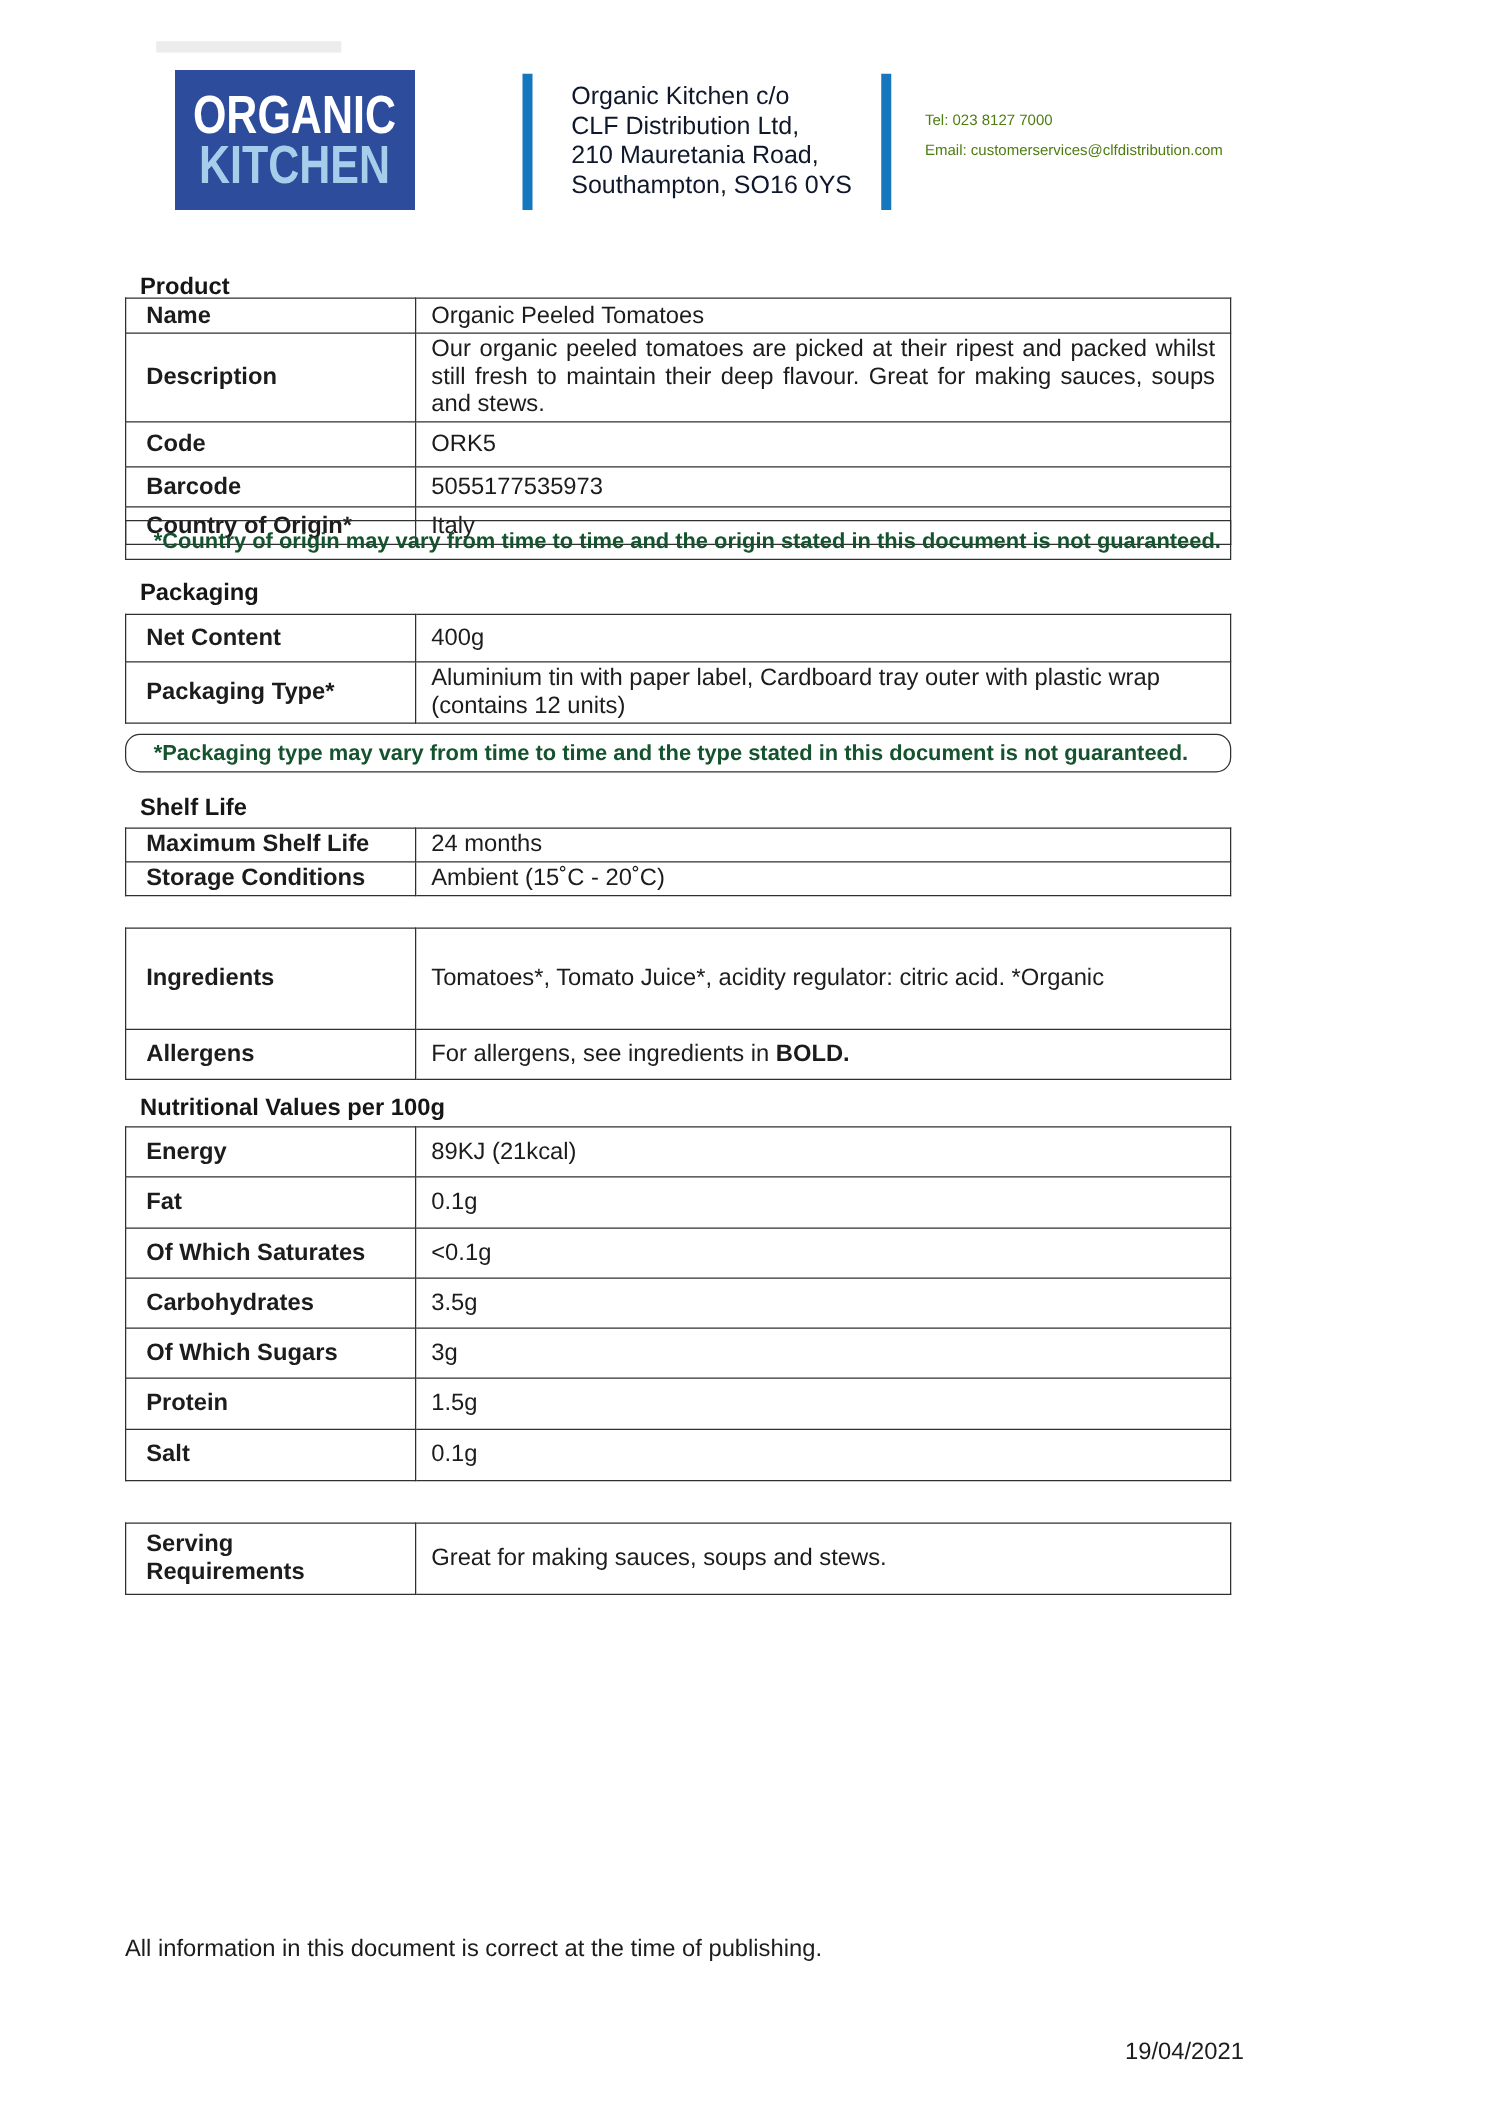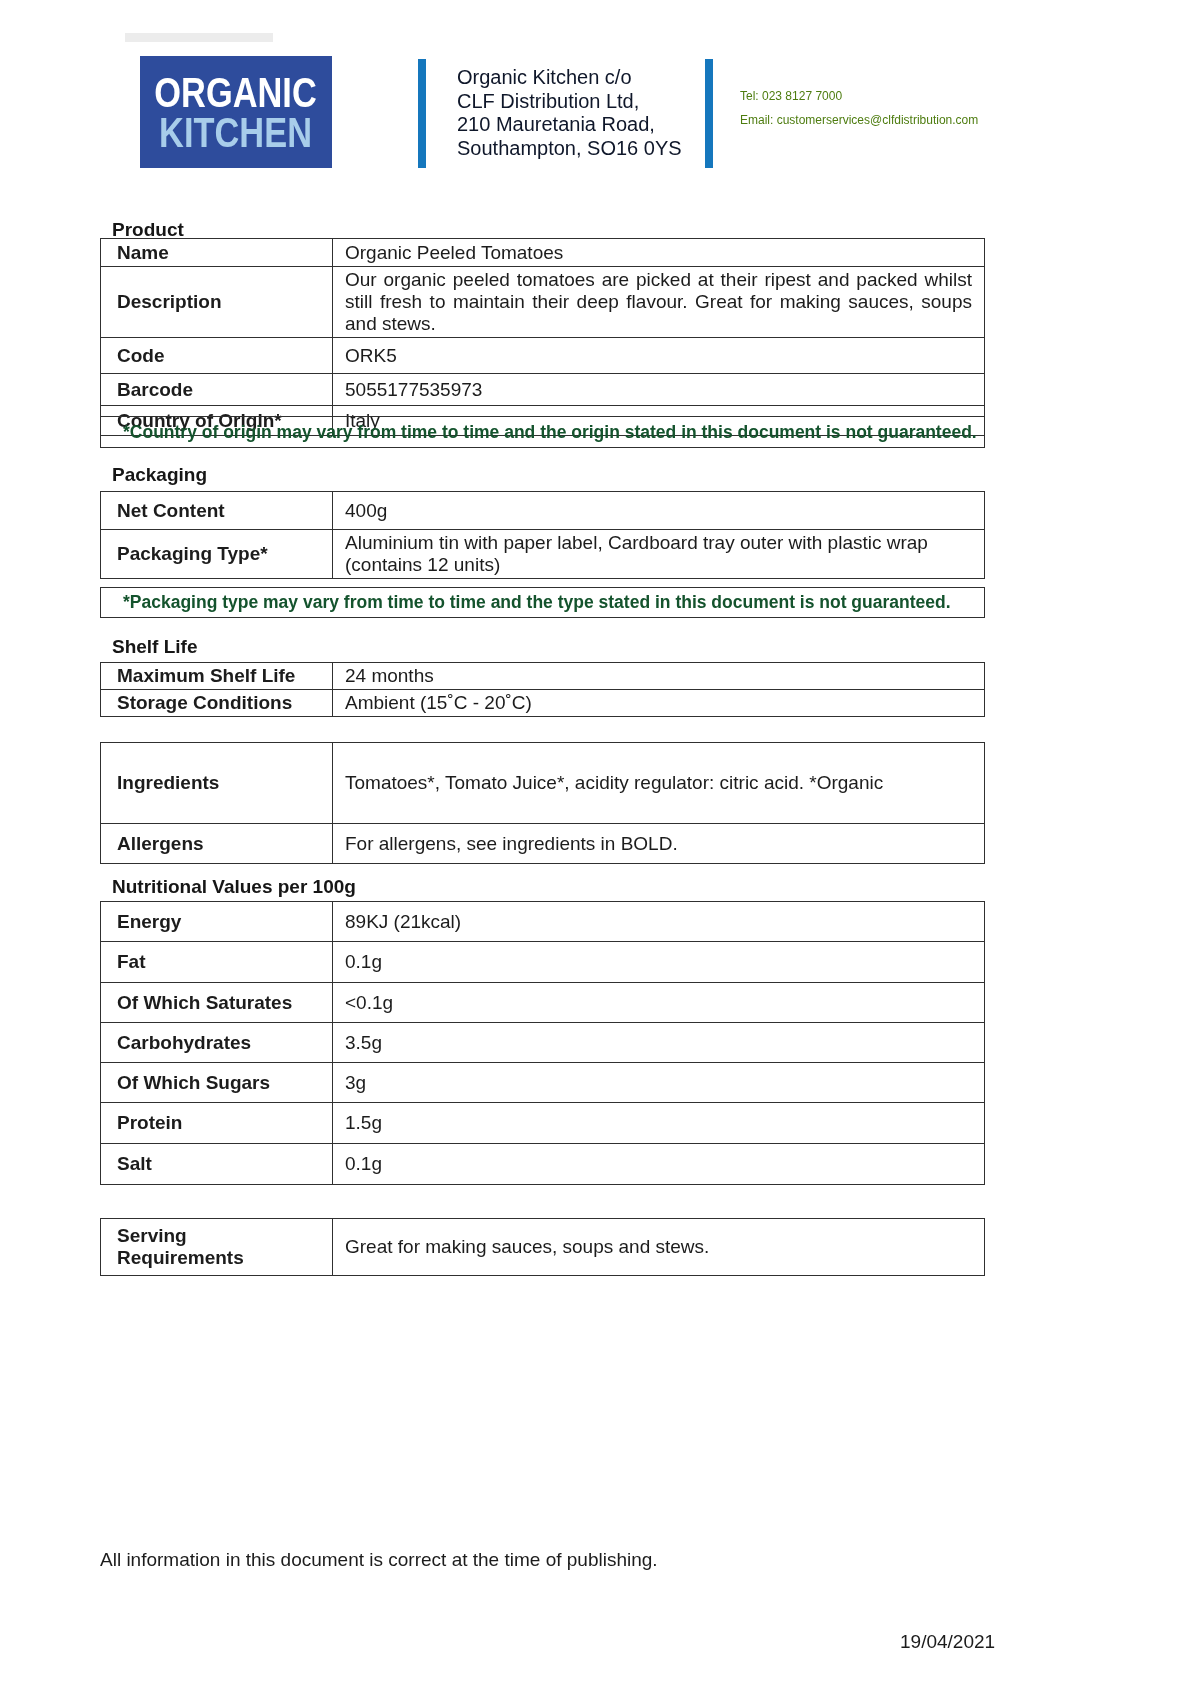--- a/index.html
+++ b/index.html
@@ -47,30 +47,30 @@
   td.label { width: 232px; font-weight: bold; }
   td.value { padding-left: 12px; }
   .t-product   { top: 238px; }
   .t-packaging { top: 491px; }
   .t-shelf     { top: 662px; }
   .t-ingred    { top: 742px; }
   .t-nutrition { top: 901px; }
   .t-cert      { top: 1218px; }
   .justify { text-align: justify; line-height: 22px; }
   .multiline { white-space: pre-line; line-height: 22px; }
-  .boldword { font-weight: normal; }
+  .boldword { font-weight: bold; }
 
   
   .footnote {
     position: absolute; left: 100px; width: 885px;
     border: 1.5px solid #303030; display: flex; align-items: center;
     font-weight: bold; font-size: 17.5px; padding-left: 22px; color: #14532d;
   }
   .fn-product   { top: 416px; height: 32px; }
-  .fn-packaging { top: 587px; height: 31px; }
+  .fn-packaging { top: 587px; height: 31px; border-radius: 12px; }
 
   
   .footer-text { position: absolute; left: 100px; top: 1549px; font-size: 19px; }
   .footer-date { position: absolute; left: 900px; top: 1631px; font-size: 19px; }
 </style>
 </head>
 <body>
 
 <div class="page">
 

